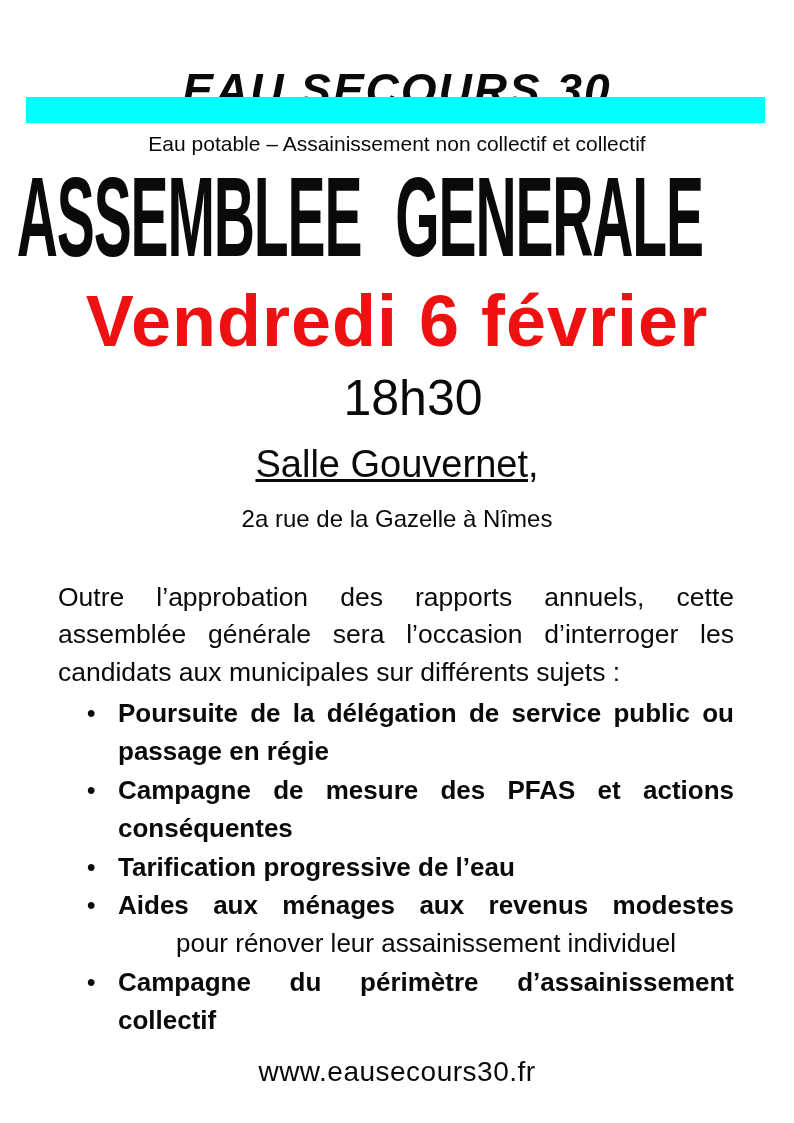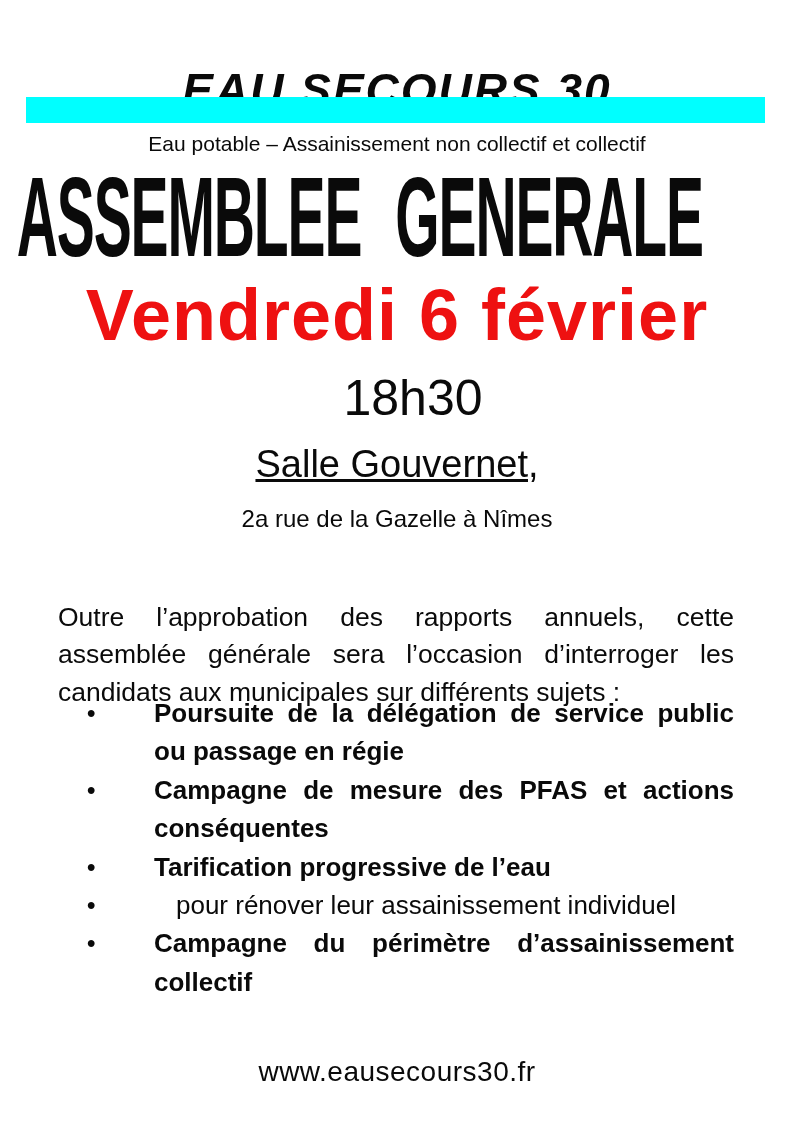--- a/index.html
+++ b/index.html
@@ -36,44 +36,44 @@
     overflow: visible;
   }
   .main-title .stretch {
     display: inline-block; white-space: nowrap;
     font-size: 100px; font-weight: bold; letter-spacing: -2px;
     word-spacing: 0.34em; line-height: 1;
     transform: scale(0.57, 1.14); transform-origin: 50% 50%;
   }
 
   .date-line {
-    top: 273px; color: var(--date-text);
+    top: 279px; color: var(--date-text);
     font-size: 72px; font-weight: bold; letter-spacing: 1px; line-height: 84px;
   }
   .time-line   { top: 366px; font-size: 50px; line-height: 64px; padding-left: 32px; }
   .venue-line  { top: 438px; font-size: 38px; line-height: 52px; text-decoration: underline; }
   .address-line{ top: 494px; font-size: 24px; line-height: 50px; }
 
   .intro-par {
-    position: absolute; top: 572px; left: 58px; width: 676px;
+    position: absolute; top: 552px; left: 58px; width: 676px;
     font-size: 26.5px; line-height: 37.6px;
     text-align: justify; hyphens: none;
   }
 
   .agenda-list {
     position: absolute; top: 694px; left: 85px; width: 649px;
     list-style: none; margin: 0; padding: 0;
   }
   .agenda-list li {
     position: relative; padding-left: 33px;
     font-size: 26px; font-weight: bold; line-height: 38.4px;
     hyphens: none;
   }
   .bullet-marker { position: absolute; left: 2px; top: 0; font-size: 24px; }
-  .li-bold { text-align: justify; margin-left: 36px; }
+  .li-bold { text-align: justify; }
   .force-justify { text-align: justify; text-align-last: justify; }
   .li-regular { font-weight: normal; text-align: center; }
 
   .footer-site { top: 1052px; font-size: 28px; line-height: 40px; letter-spacing: 0.5px; }
 </style>
 </head>
 <body>
 
 <div class="abs org-name">EAU SECOURS 30</div>
 
@@ -103,20 +103,21 @@
     <div class="li-bold">Campagne de mesure des PFAS et actions conséquentes</div>
 
   </li>
     <li>
     <span class="bullet-marker">•</span>
     <div class="li-bold">Tarification progressive de l’eau</div>
 
   </li>
     <li>
     <span class="bullet-marker">•</span>
+    <div class="li-bold force-justify">Aides aux ménages aux revenus modestes</div>
     <div class="li-regular">pour rénover leur assainissement individuel</div>
   </li>
     <li>
     <span class="bullet-marker">•</span>
     <div class="li-bold">Campagne du périmètre d’assainissement collectif</div>
 
   </li>
   </ul>
 
 <div class="abs footer-site">www.eausecours30.fr</div>

